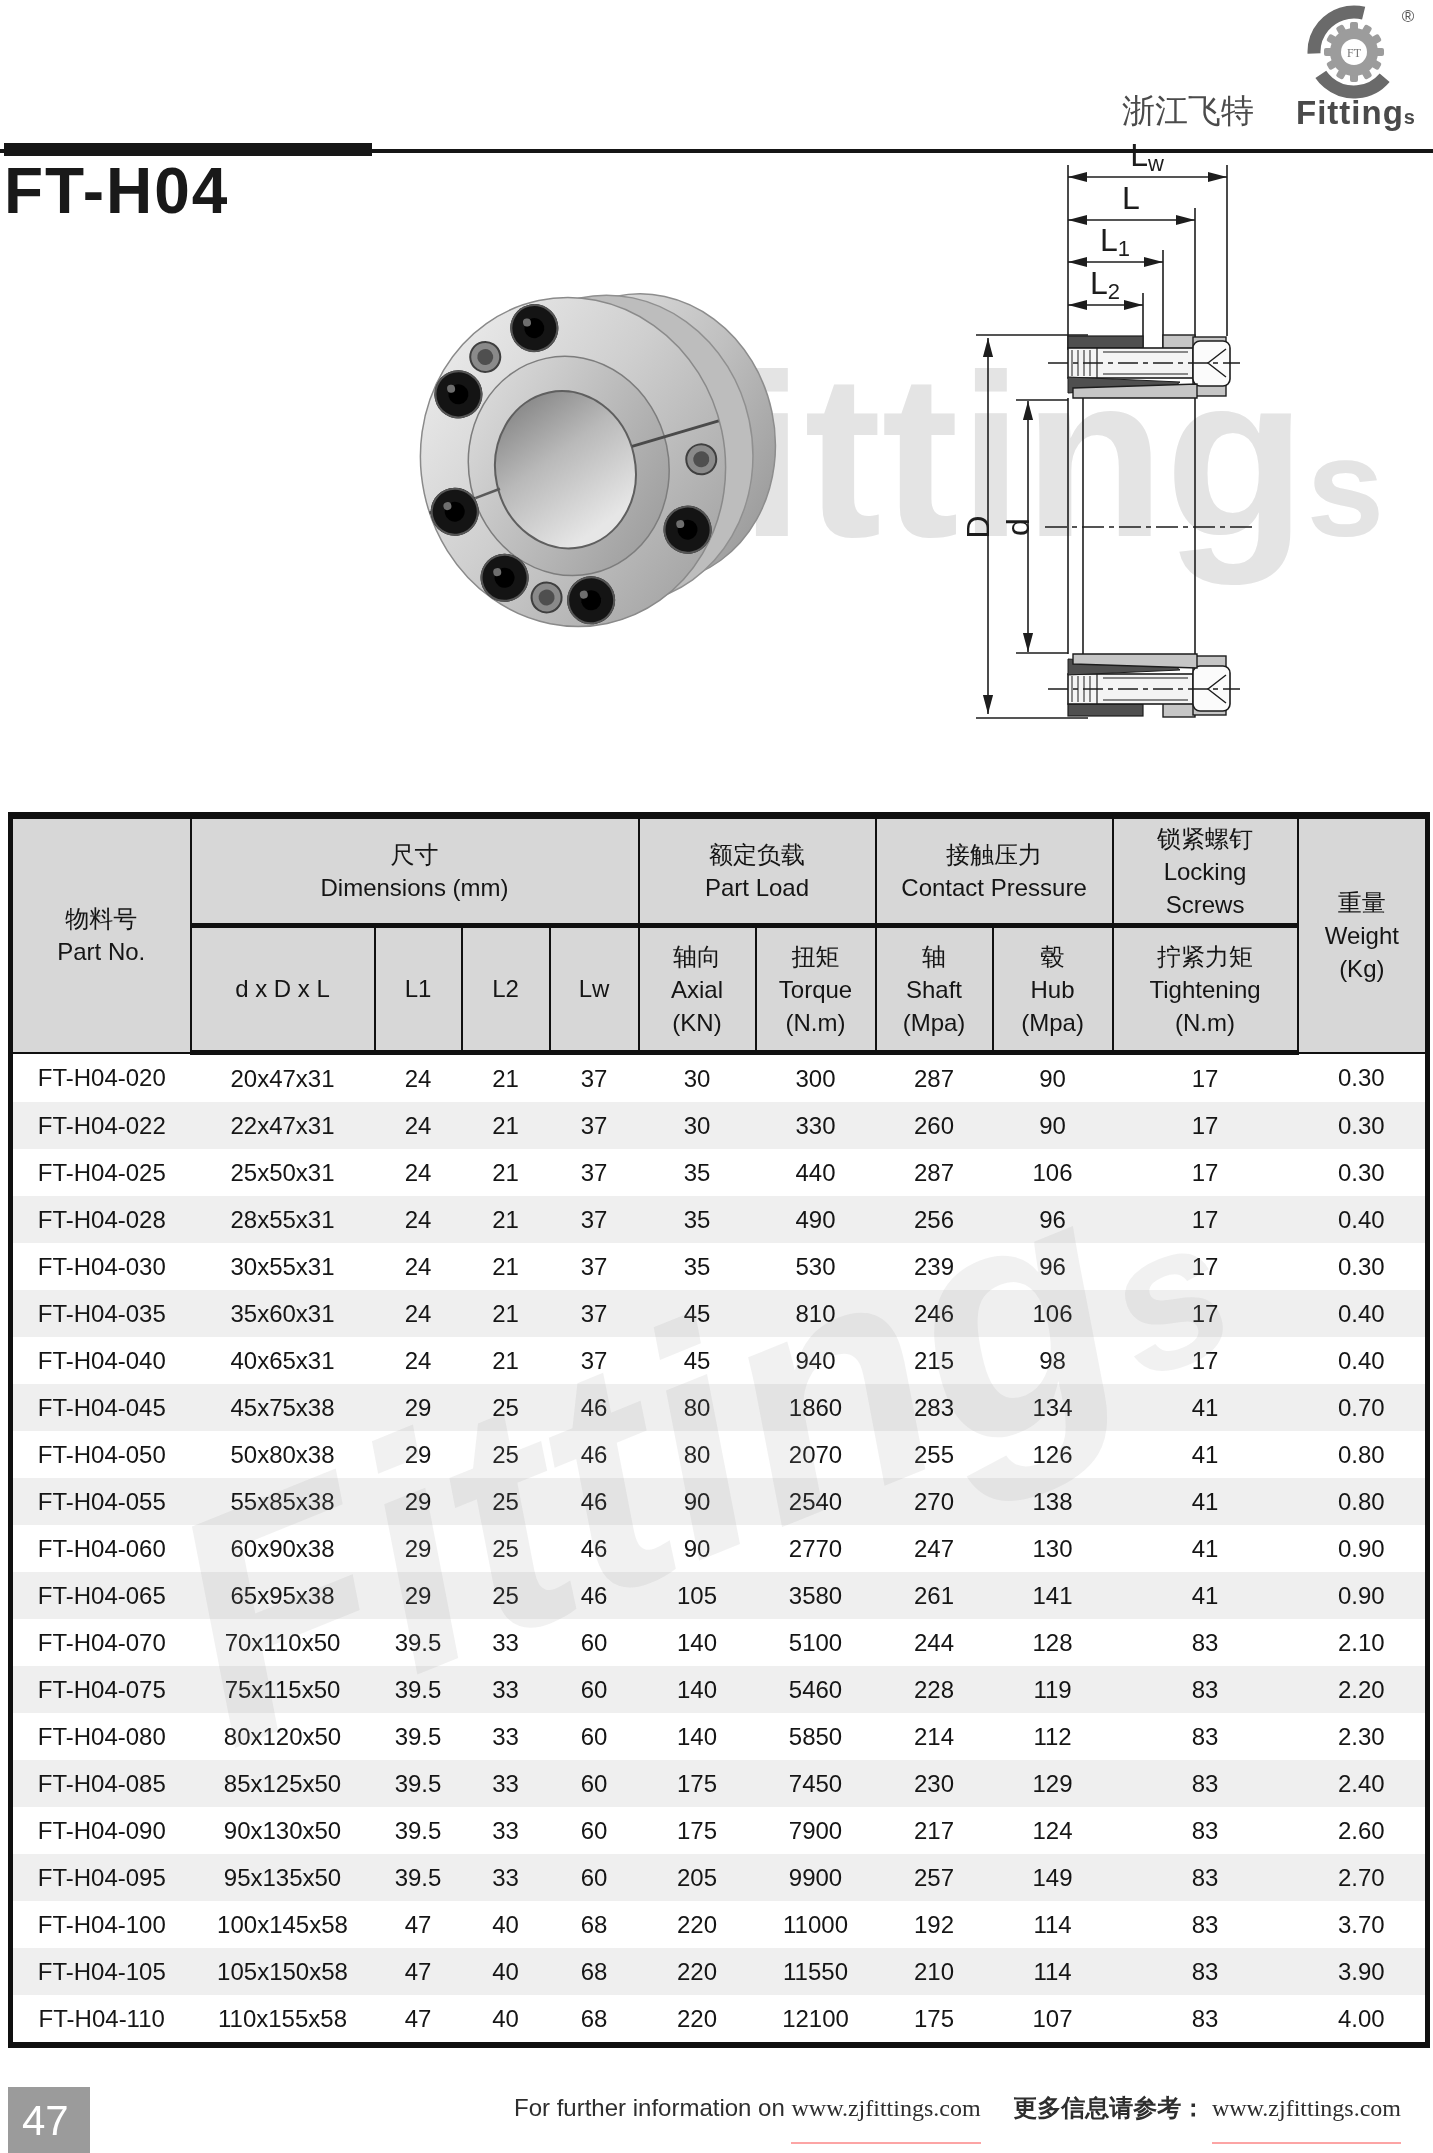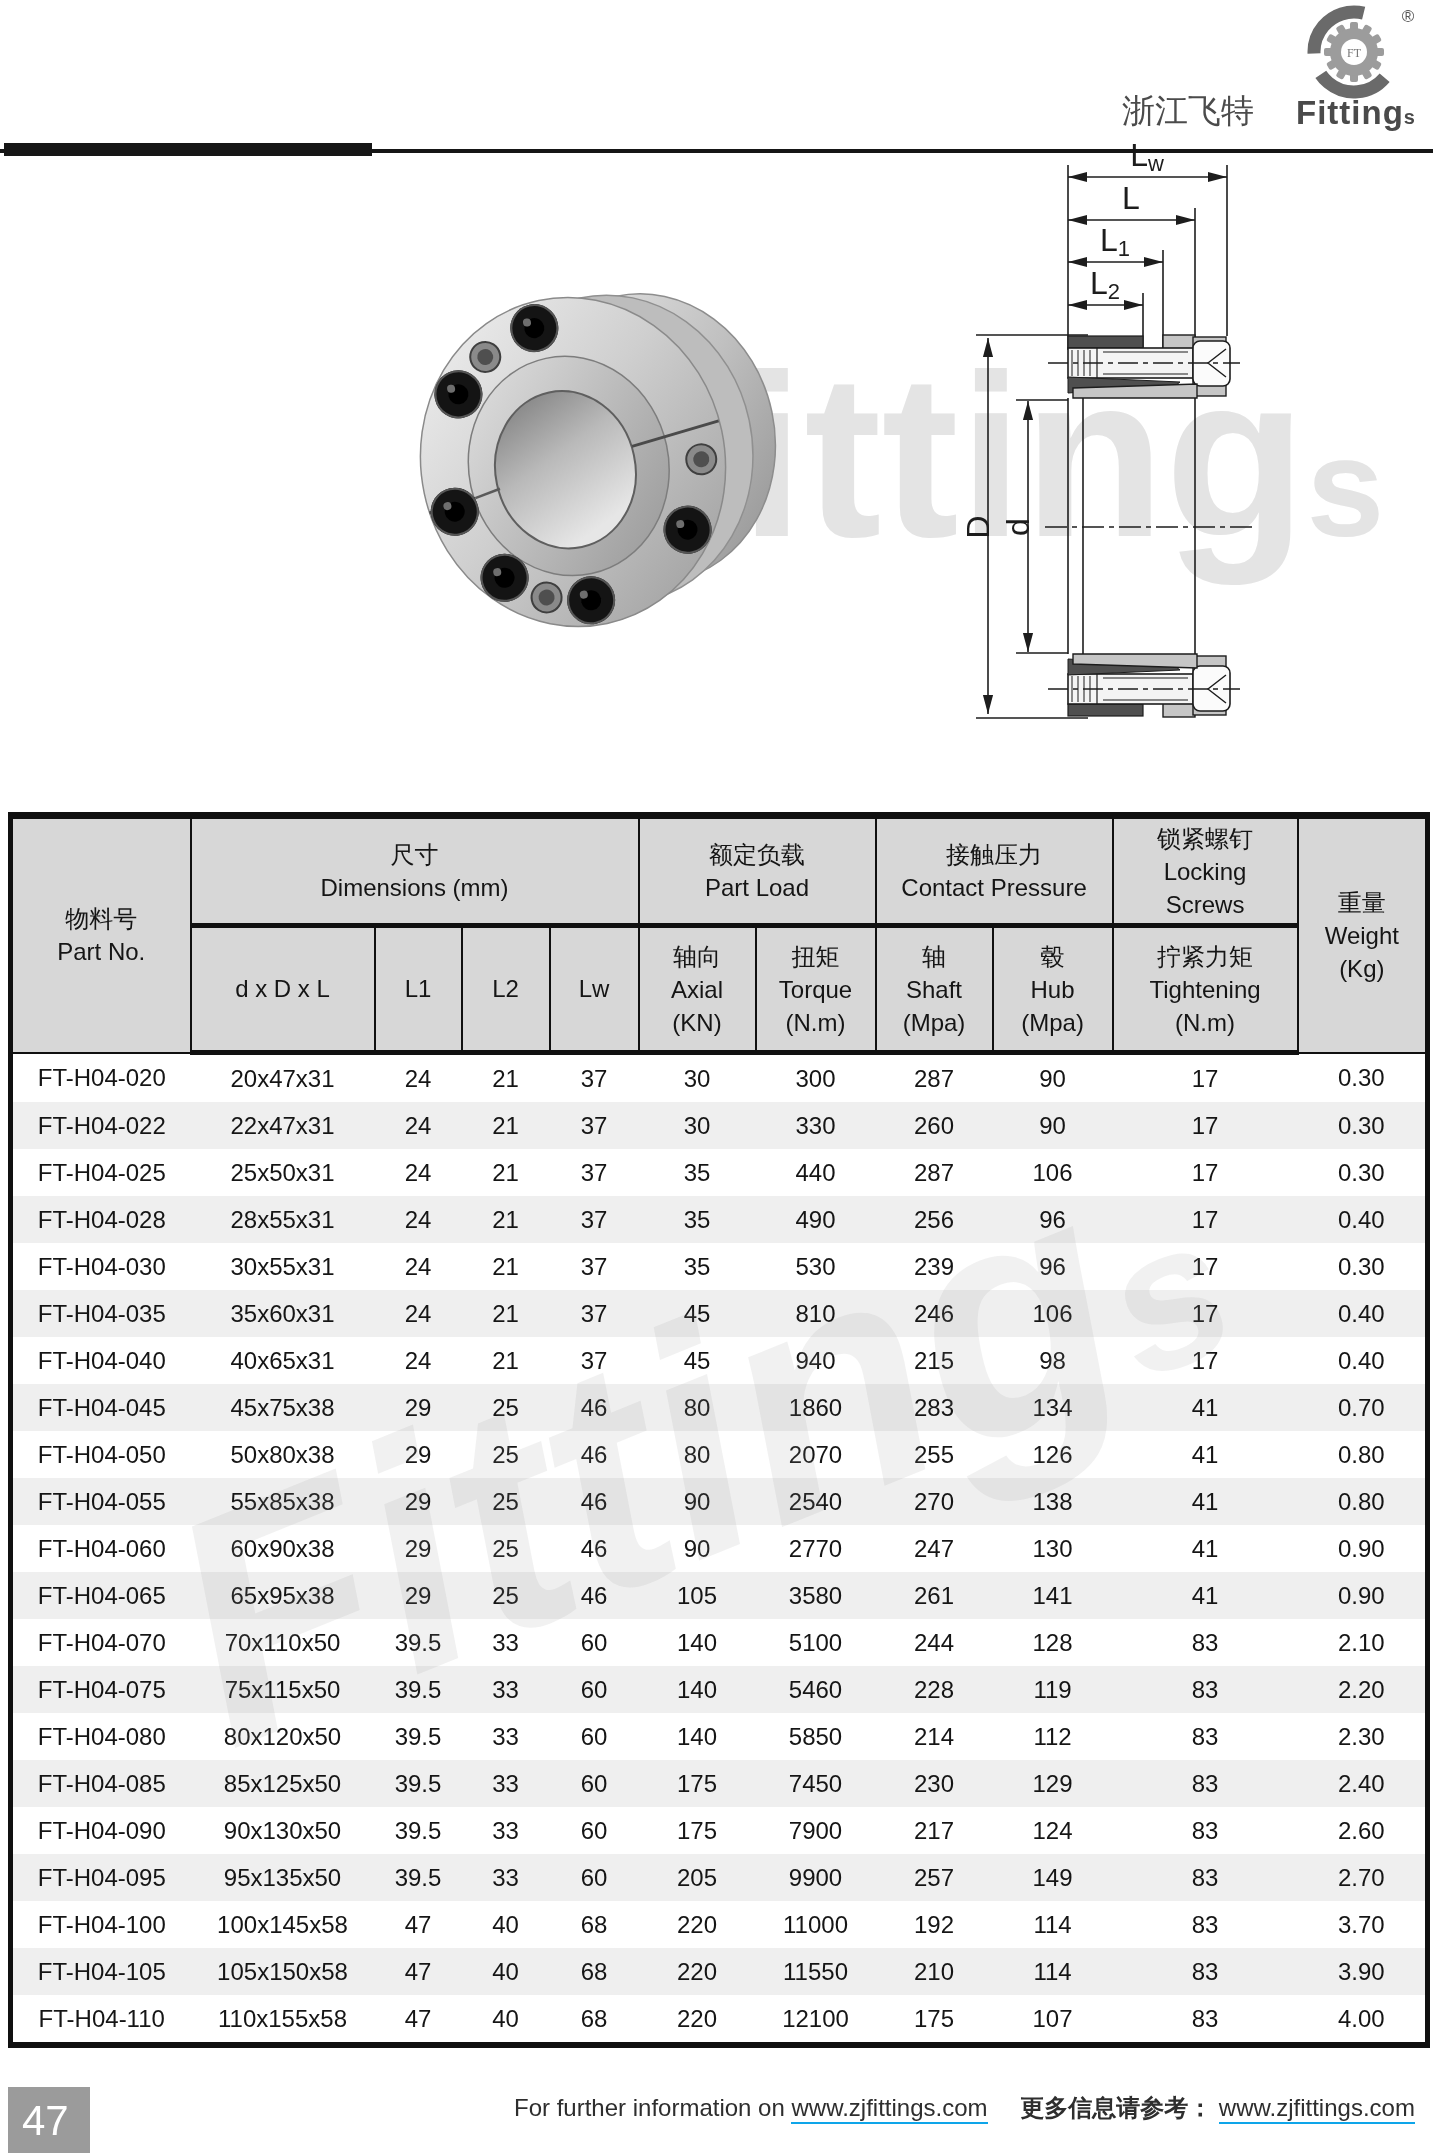--- a/index.html
+++ b/index.html
@@ -34,21 +34,21 @@
   thead tr.subrow th{height:118px;border-bottom:5px solid #101010;margin-left:11px;}
   thead th.grp{border-bottom:5px solid #101010;}
   thead th .l{display:block;line-height:33px;}
   tbody td{border:none;text-align:center;height:47px;padding:0;}
   tbody tr:nth-child(even){background:#efefef;}
 
   
   .pagebox{position:absolute;left:8px;top:2087px;width:82px;height:66px;background:#9b9b9b;z-index:2;}
   .pagebox span{position:absolute;left:14px;top:10px;font-size:42px;color:#ffffff;}
   .footline{position:absolute;left:514px;top:2092px;font-size:24px;color:#2e2e2e;white-space:nowrap;z-index:2;}
-  .footline .lnk{display:inline-block;border-bottom:2px solid #0ea5e9;padding-bottom:0;}
+  .footline .lnk{display:inline-block;border-bottom:2px solid #fca5a5;padding-bottom:20px;font-family:Liberation Serif, serif;}
   .footline .cnblock{margin-left:26px;font-weight:bold;}
 </style>
 </head>
 <body>
 
 <div id="page">
 
   <div class="wm-top"><span>Fitting</span><span class="sfx">s</span></div>
 
   <div class="brand-cn">浙江飞特</div>
@@ -67,20 +67,21 @@
       <circle cx="62" cy="48" r="24" fill="#9c9c9c"></circle>
       <circle cx="62" cy="48" r="13" fill="#ffffff"></circle>
       <text x="62" y="53" text-anchor="middle" font-family="Liberation Serif, serif" font-size="12" fill="#777777">FT</text>
     </g>
     <text x="116" y="18" text-anchor="middle" font-size="17" fill="#555555">®</text>
   </svg>
   <div class="wordmark"><span>Fitting</span><span class="sfx">s</span></div>
 
   <div class="rule-thin"></div>
   <div class="rule-thick"></div>
+  <div class="model">FT-H04</div>
 
   <svg class="artlayer" style="left:388px;top:272px;" width="400" height="390" viewBox="0 0 400 390">
     <defs>
       <linearGradient id="met1" x1="0" y1="0" x2="1" y2="1">
         <stop offset="0" stop-color="#ededed"></stop>
           <stop offset="0.55" stop-color="#c0c0c0"></stop>
           <stop offset="1" stop-color="#8f8f8f"></stop>
       </linearGradient>
       <linearGradient id="met2" x1="0" y1="0" x2="0.8" y2="1">
         <stop offset="0" stop-color="#f2f2f2"></stop>

